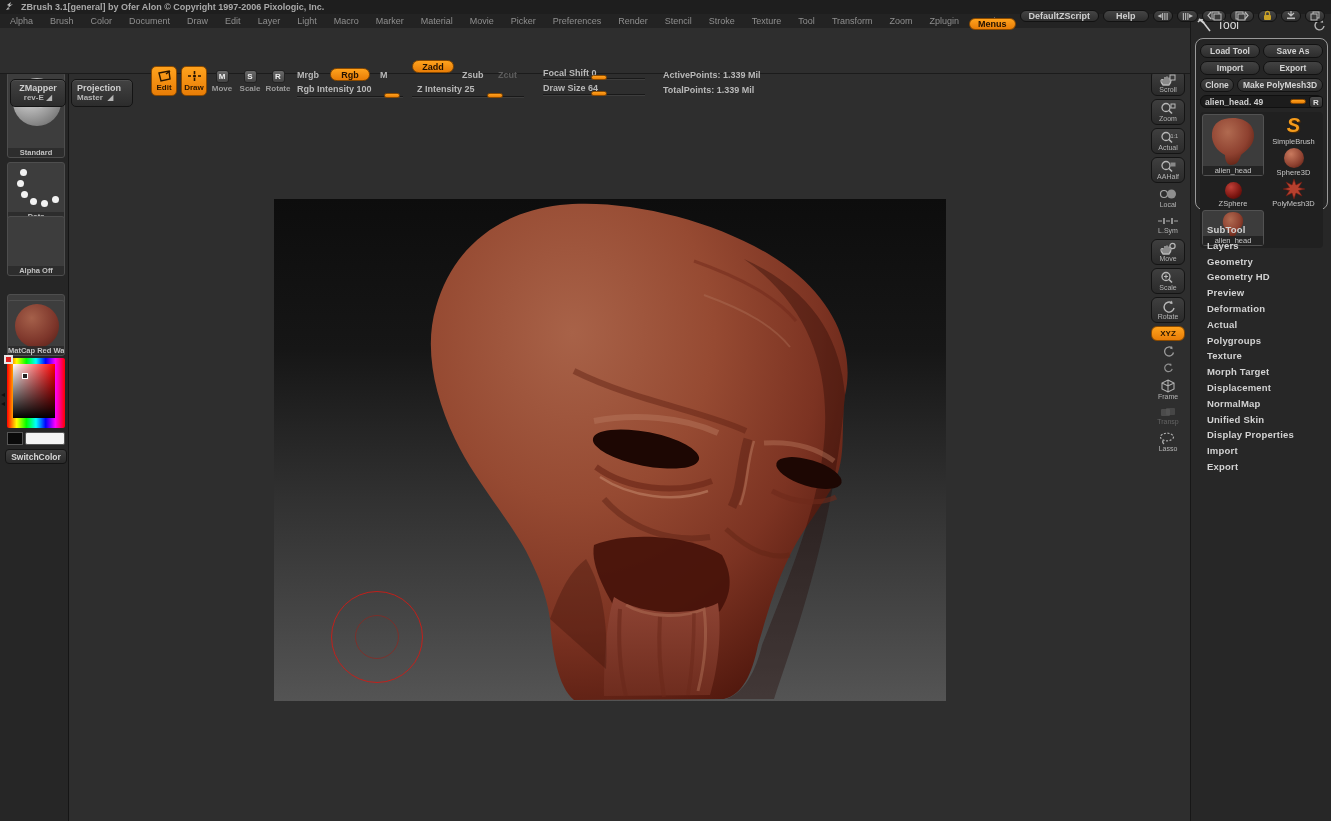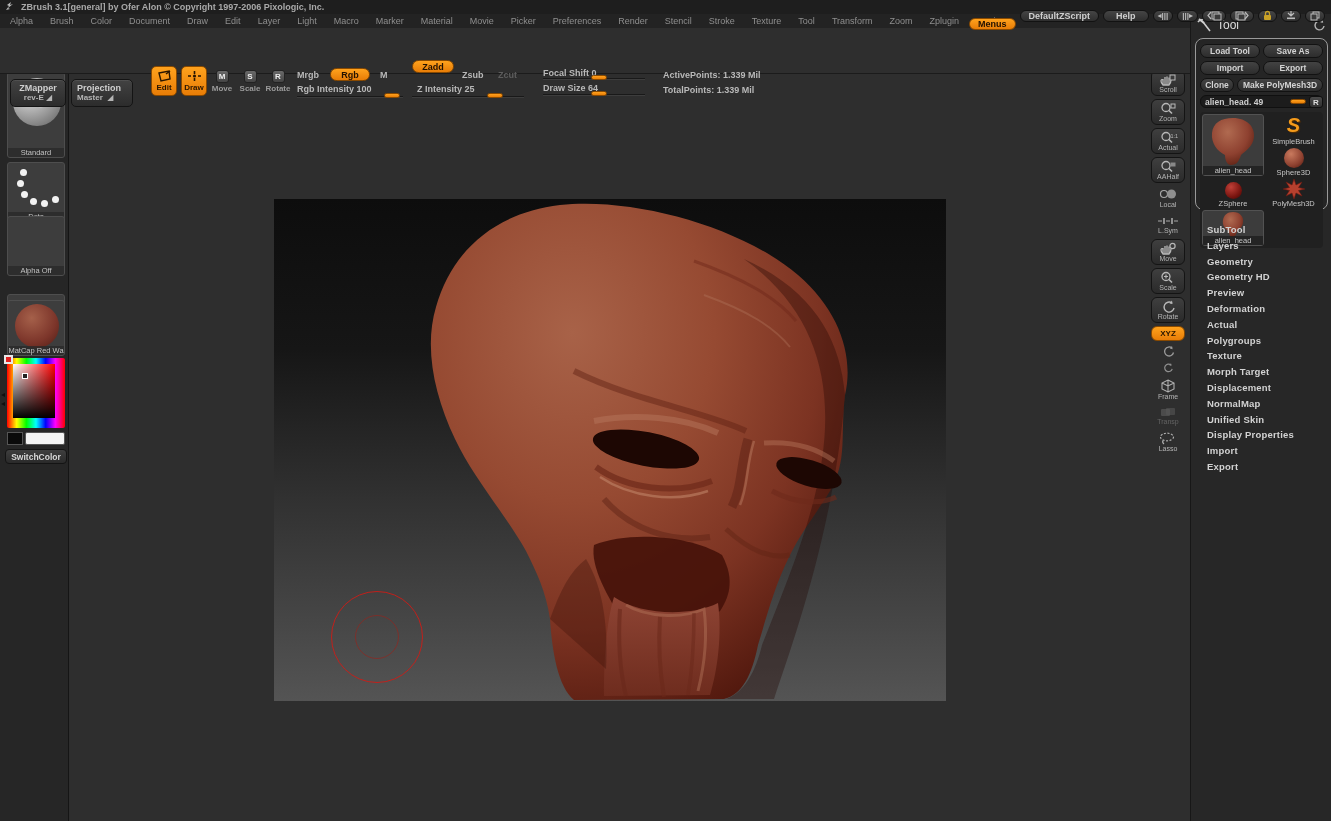--- a/index.html
+++ b/index.html
@@ -51,21 +51,21 @@
   .slider-track { position:absolute; height:2px; background:#191919; border-bottom:1px solid #3d3d3d; }
   .slider-handle { position:absolute; width:16px; height:5px; border-radius:3px;
     background:linear-gradient(#ffa21d,#e87d07); border:1px solid #8a4a00; }
 
   
   #lefttray { position:absolute; left:0; top:28px; width:69px; height:793px; background:#262626;
     border-right:1px solid #151515; z-index:15; }
   .thumb { position:absolute; left:7px; width:58px; background:#3d3d3d; border:1px solid #4e4e4e;
     border-radius:3px; overflow:hidden; }
   .thumb .tlabel { position:absolute; left:0; right:0; bottom:0; font-size:7.5px; color:#c2c2c2;
-    text-align:center; background:rgba(40,40,40,.75); line-height:9px; white-space:nowrap; }
+    text-align:center; background:rgba(40,40,40,.75); line-height:9px; white-space:nowrap;font-weight:bold; }
   .sphere { border-radius:50%; position:absolute; }
   .dot { position:absolute; width:7px; height:7px; border-radius:50%; background:#f2f2f2; }
   #colorpicker { position:absolute; left:7px; top:330px; width:58px; height:70px;
     background:linear-gradient(90deg,#f00,#ff0,#0f0,#0ff,#00f,#f0f,#f00); border-radius:2px; }
   #sv-square { position:absolute; left:6px; top:6px; right:10px; bottom:10px;
     background:linear-gradient(to bottom, rgba(0,0,0,0), #000),
                linear-gradient(to right, #fff, #f00); }
   #sv-cursor { position:absolute; left:9px; top:9px; width:6px; height:6px;
     border:1px solid #fff; background:#222; }
   #hue-cursor { position:absolute; left:-3px; top:-3px; width:9px; height:9px;

